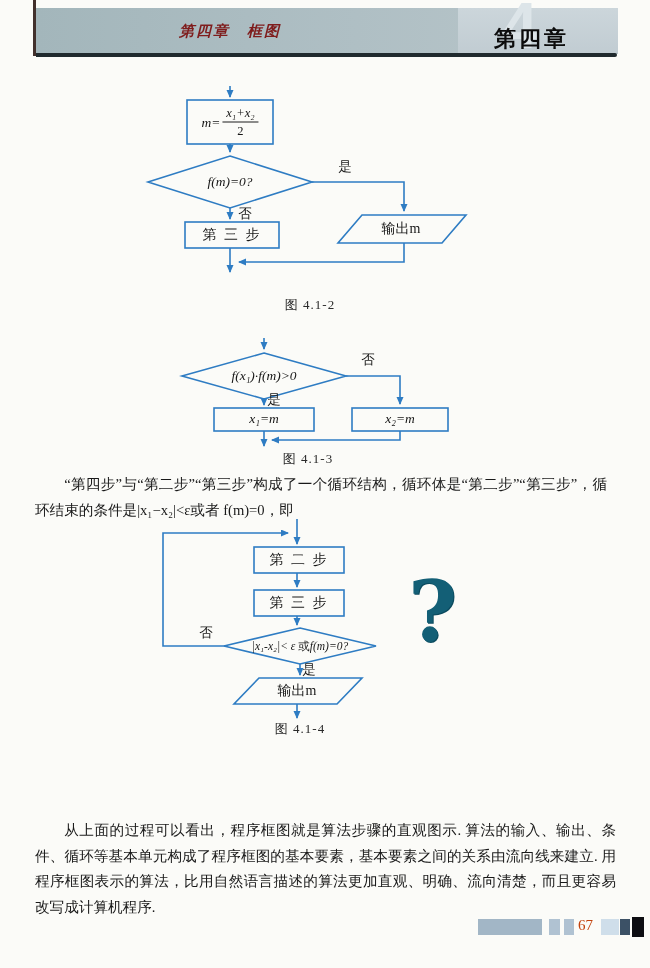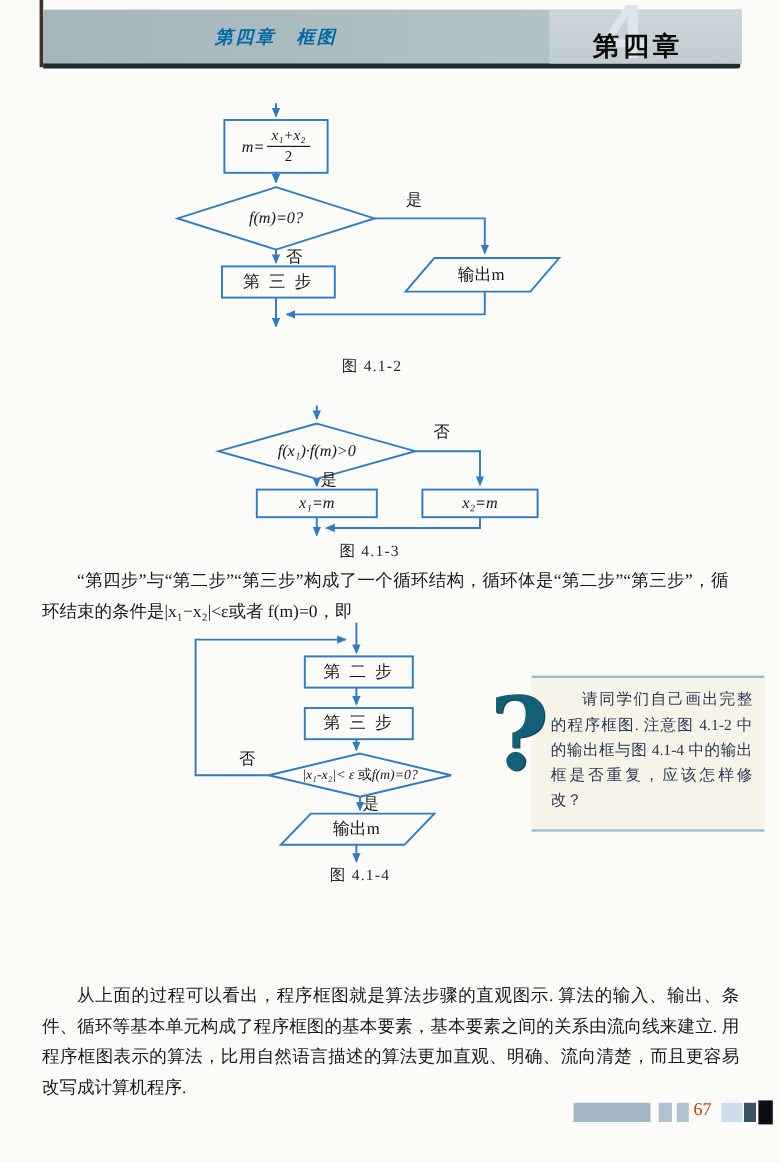--- a/index.html
+++ b/index.html
@@ -13,21 +13,21 @@
   .band{position:absolute;left:36px;top:8px;width:582px;height:46px;
     background:linear-gradient(90deg,#a3b6bb 0%,#afbfc4 55%,#b9c6ca 100%);}
   .band-underline{position:absolute;left:36px;top:53px;width:581px;height:4px;background:#202a2e;border-radius:0 3px 3px 0;}
   .chapter-panel{position:absolute;left:458px;top:8px;width:160px;height:45px;
     background:linear-gradient(180deg,#ccd6db,#c1ccd2);overflow:visible;}
   .big-num{position:absolute;left:44px;top:-14px;font-family:"Liberation Sans","DejaVu Sans",sans-serif;
     font-weight:bold;font-size:64px;color:#dde5e9;line-height:1;}
   .chapter-label{position:absolute;left:36px;top:16px;font-family:Liberation Mono, monospace;
     font-weight:bold;font-size:22px;letter-spacing:3px;color:#0c0c0c;}
   .running-title{position:absolute;left:130px;top:22px;width:200px;text-align:center;
-    font-size:15px;font-weight:bold;font-style:italic;letter-spacing:2px;color:#0369a1;}
+    font-size:15px;font-weight:bold;font-style:italic;letter-spacing:2px;color:#7f1d1d;}
   
   .flow-svg{position:absolute;left:0;top:0;z-index:1;}
   .cl{position:absolute;transform:translate(-50%,-50%);white-space:nowrap;z-index:2;font-size:14px;color:#161616;}
   .math{font-style:italic;font-family:"Liberation Serif","DejaVu Serif",serif;}
   .cnbox{letter-spacing:2px;}
   .branch{font-size:13.5px;}
   .caption{font-size:13px;color:#2a2a2a;letter-spacing:1px;}
   .frac-wrap{display:inline-flex;align-items:center;font-size:13.5px;}
   .frac{display:inline-block;text-align:center;vertical-align:middle;margin-left:2px;}
   .frac .num{display:block;font-size:12.5px;border-bottom:1.2px solid #1c1c1c;padding:0 4px 1px;}
@@ -131,23 +131,20 @@
     <span class="math">|x₁-x₂|&lt; ε </span><span>或</span><span class="math">f(m)=0?</span>
   </div>
   <div class="cl branch" style="left:206px;top:633px;">否</div>
   <div class="cl branch" style="left:309px;top:670px;">是</div>
   <div class="cl" style="left:297px;top:691px;">输出m</div>
   <div class="cl caption" style="left:300px;top:729px;">图 4.1-4</div>
 
   <div class="para indent2" style="top:472px;width:572px;">“第四步”与“第二步”“第三步”构成了一个循环结构，循环体是“第二步”“第三步”，循环结束的条件是|x₁−x₂|&lt;ε或者 f(m)=0，即</div>
   <div class="para indent2" style="top:818px;">从上面的过程可以看出，程序框图就是算法步骤的直观图示. 算法的输入、输出、条件、循环等基本单元构成了程序框图的基本要素，基本要素之间的关系由流向线来建立. 用程序框图表示的算法，比用自然语言描述的算法更加直观、明确、流向清楚，而且更容易改写成计算机程序.</div>
 
-  <div class="sidenote">
-    <div class="sidenote-text">请同学们自己画出完整的程序框图. 注意图 4.1-2 中的输出框与图 4.1-4 中的输出框是否重复，应该怎样修改？</div>
-  </div>
   <div class="qmark">?</div>
 
   <div class="fblock" style="left:478px;top:919px;width:64px;height:16px;background:#a2b6c6;"></div>
   <div class="fblock" style="left:549px;top:919px;width:11px;height:16px;background:#b0c2d2;"></div>
   <div class="fblock" style="left:564px;top:919px;width:10px;height:16px;background:#b0c2d2;"></div>
   <div class="page-num">67</div>
   <div class="fblock" style="left:601px;top:919px;width:18px;height:16px;background:#cfdeea;"></div>
   <div class="fblock" style="left:620px;top:919px;width:10px;height:16px;background:#3c5166;"></div>
   <div class="fblock" style="left:632px;top:917px;width:12px;height:20px;background:#0d0d12;"></div>
 

